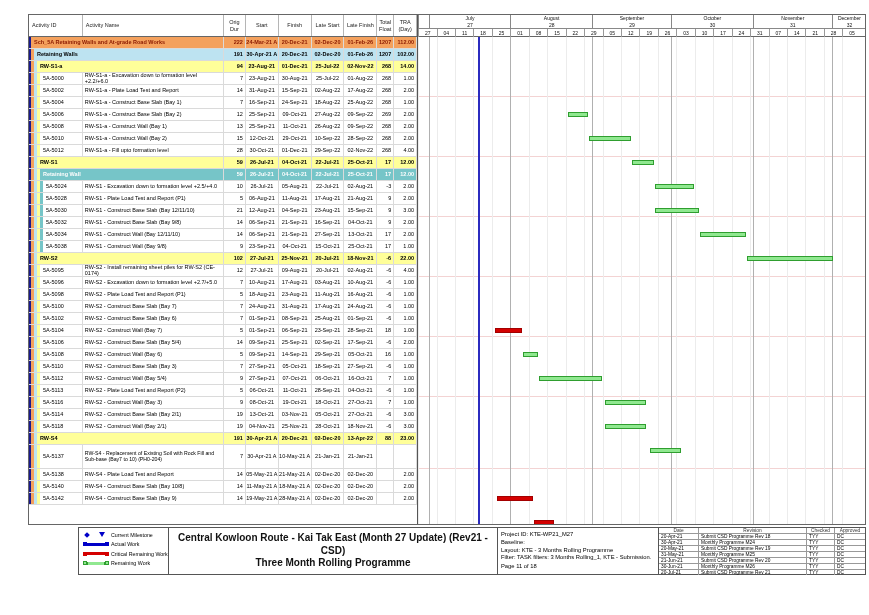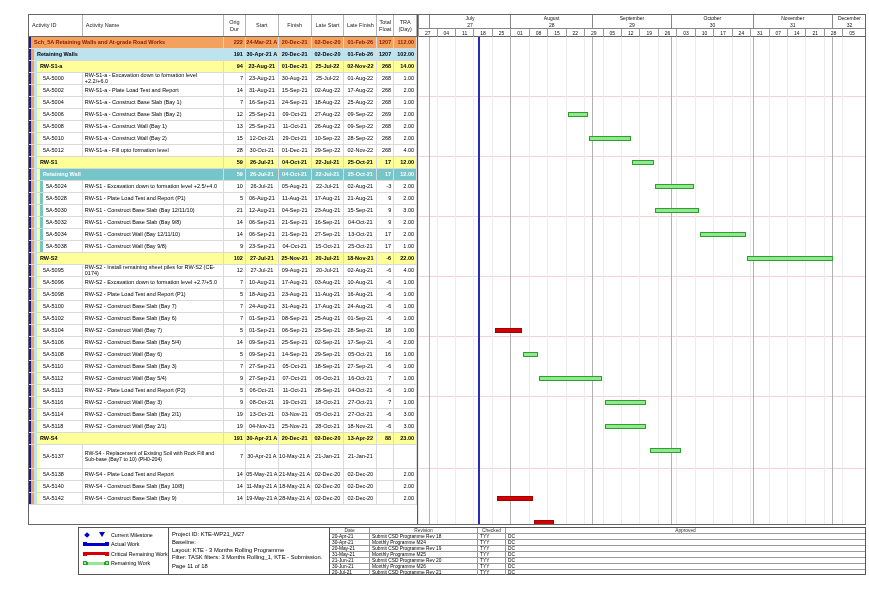--- a/index.html
+++ b/index.html
@@ -892,20 +892,24 @@
       </div>
       <div class="litem">
         <div class="licon">
           <div class="sq" style="background: rgb(144, 232, 144); border: 1px solid rgb(47, 158, 47);"></div>
           <div class="lnk" style="background: rgb(144, 232, 144); border-top: none; border-right: 1px solid rgb(47, 158, 47); border-bottom: none; border-left: 1px solid rgb(47, 158, 47); border-image: initial; height: 3px;"></div>
           <div class="sq" style="background: rgb(144, 232, 144); border: 1px solid rgb(47, 158, 47);"></div>
         </div>
         <div class="llabel">Remaining Work</div>
       </div>
     </div>
+  <div class="fbox titlebox">
+    <div class="title1">Central Kowloon Route - Kai Tak East (Month 27 Update) (Rev21 - CSD)</div>
+    <div class="title2">Three Month Rolling Programme</div>
+  </div>
   <div class="fbox infobox">
     <div>Project ID: KTE-WP21_M27</div>
     <div>Baseline:</div>
     <div>Layout: KTE - 3 Months Rolling Programme</div>
     <div>Filter: TASK filters: 3 Months Rolling_1, KTE - Submission.</div>
     <div class="pageline">Page 11 of 18</div>
   </div>
   <div class="fbox revbox" id="revbox">
       <div class="revrow revhead">
         <div class="revcell rc-date">Date</div>

